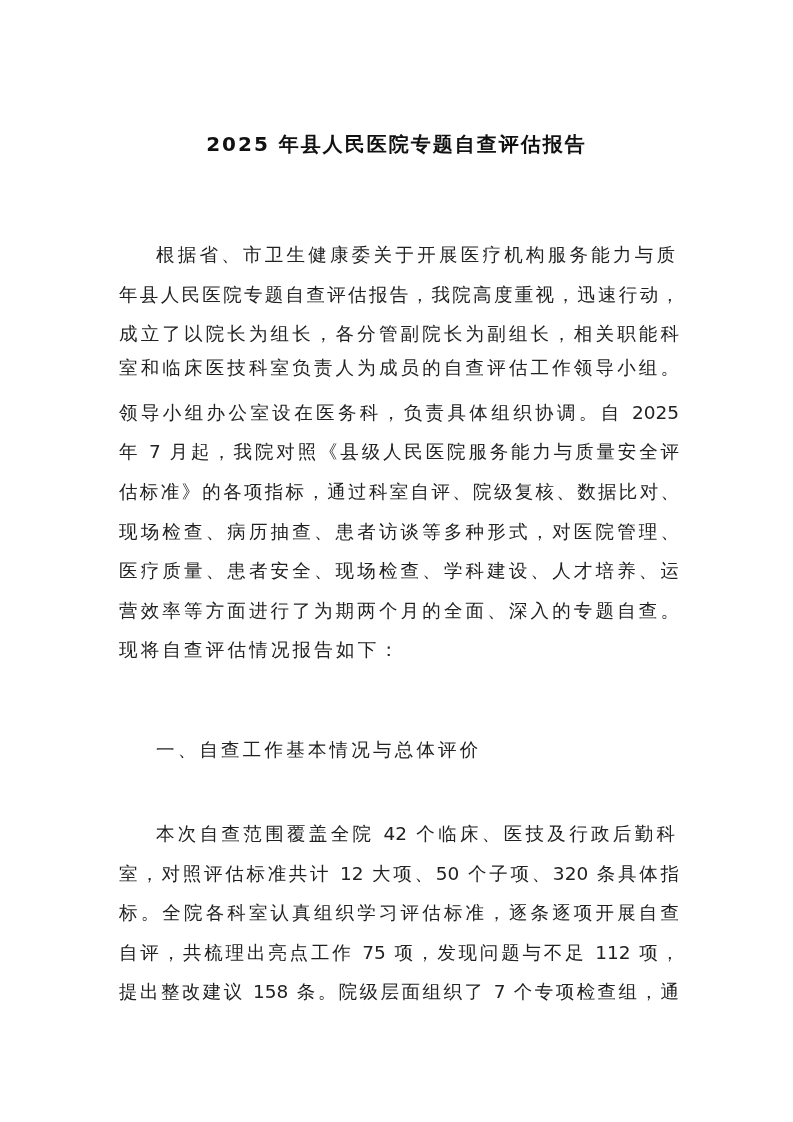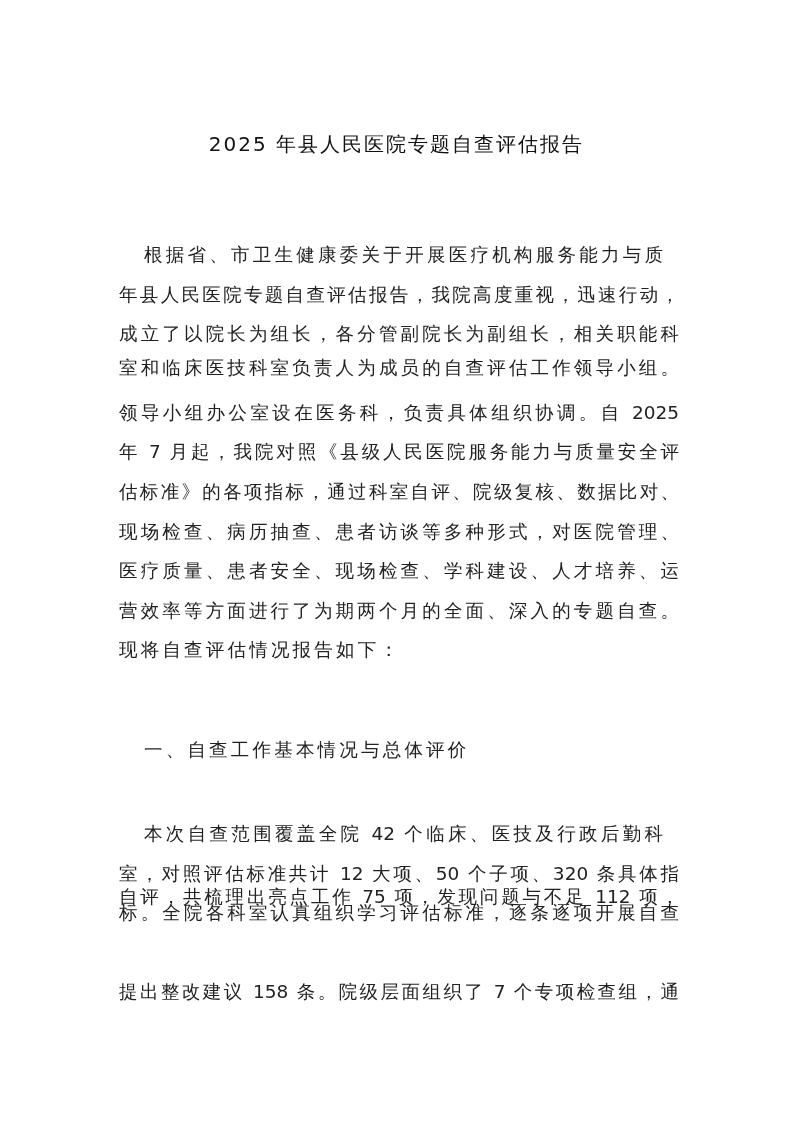--- a/index.html
+++ b/index.html
@@ -1,23 +1,23 @@
 <!DOCTYPE html>
 <html><head>
 <meta charset="utf-8">
 <style>
   html, body { margin:0; padding:0; background:#ffffff; }
   body { width:793px; height:1122px; position:relative; overflow:hidden;
          font-family:"DejaVu Sans", "Liberation Sans", sans-serif; color:#1a1a1a; }
   .title { position:absolute; top:130px; left:0; width:793px; text-align:center;
-           font-size:20px; font-weight:normal; letter-spacing:2px; color:#111; line-height:28px; }
+           font-size:20px; font-weight:bold; letter-spacing:2px; color:#111; line-height:28px; }
   .line { position:absolute; left:119px; width:560px; font-size:18.5px; line-height:24px;
           white-space:nowrap; letter-spacing:3.2px; color:#222; }
   .justify { text-align:justify; text-align-last:justify; letter-spacing:0; }
-  .indent { left:144px; width:519px; }
+  .indent { left:156px; width:519px; }
 </style>
 </head>
 <body>
 
 <div>
   <div class="title">2025 年县人民医院专题自查评估报告</div>
 
   <div>
     <div class="line indent justify" style="top:243px">根据省、市卫生健康委关于开展医疗机构服务能力与质</div>
     <div class="line justify" style="top:283px">年县人民医院专题自查评估报告，我院高度重视，迅速行动，</div>
@@ -31,16 +31,16 @@
     <div class="line justify" style="top:599px">营效率等方面进行了为期两个月的全面、深入的专题自查。</div>
     <div class="line" style="top:638px">现将自查评估情况报告如下：</div>
   </div>
 
   <div class="line indent" style="top:738px">一、自查工作基本情况与总体评价</div>
 
   <div>
     <div class="line indent justify" style="top:822px">本次自查范围覆盖全院 42 个临床、医技及行政后勤科</div>
     <div class="line justify" style="top:862px">室，对照评估标准共计 12 大项、50 个子项、320 条具体指</div>
     <div class="line justify" style="top:901px">标。全院各科室认真组织学习评估标准，逐条逐项开展自查</div>
-    <div class="line justify" style="top:885px">自评，共梳理出亮点工作 75 项，发现问题与不足 112 项，</div>
+    <div class="line justify" style="top:941px">自评，共梳理出亮点工作 75 项，发现问题与不足 112 项，</div>
     <div class="line justify" style="top:980px">提出整改建议 158 条。院级层面组织了 7 个专项检查组，通</div>
   </div>
 </div>
 
 </body></html>

